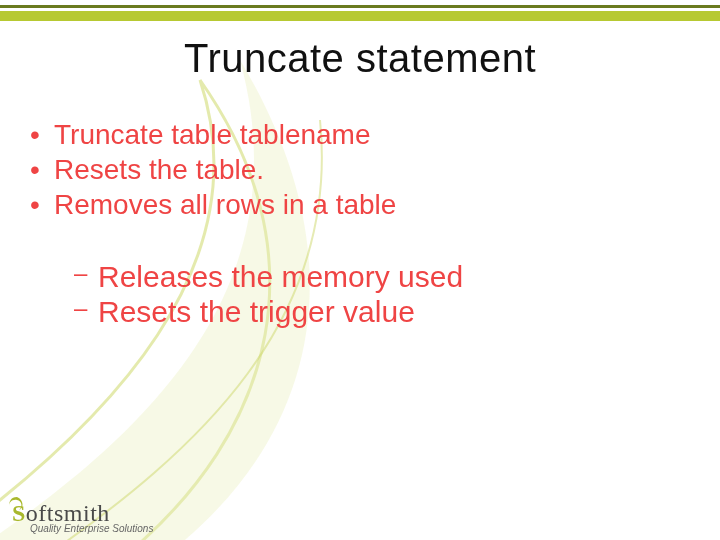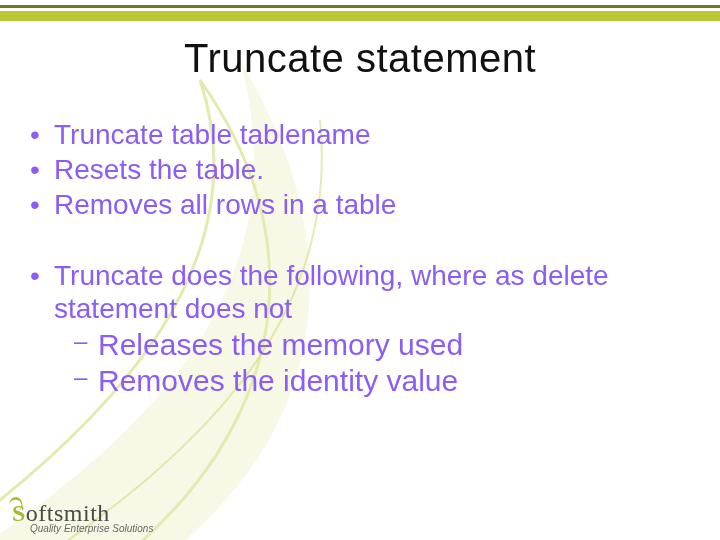--- a/index.html
+++ b/index.html
@@ -49,21 +49,21 @@
     font-size: 40px;
     color: #111;
     font-weight: 400;
     letter-spacing: 0.5px;
   }
   .body-area {
     position: absolute;
     top: 118px;
     left: 30px;
     width: 660px;
-    color: #8b5cf6;
+    color: #ef4444;
   }
   .bullet-l1 {
     font-size: 28px;
     line-height: 1.18;
     margin-bottom: 2px;
     padding-left: 24px;
     position: relative;
   }
   .bullet-l1::before {
     content: "•";
@@ -138,23 +138,22 @@
   <div class="content">
     <h1 class="title">Truncate statement</h1>
 
     <div class="body-area">
       <div class="bullet-l1">Truncate table tablename</div>
       <div class="bullet-l1">Resets the table.</div>
       <div class="bullet-l1">Removes all rows in a table</div>
 
       <div class="gap"></div>
 
-      <div class="bullet-l1">Truncate does the following, where as delete statement does not</div>
       <div class="bullet-l2">Releases the memory used</div>
-      <div class="bullet-l2">Removes the identity value</div>
+      <div class="bullet-l2">Resets the trigger value</div>
     </div>
   </div>
 
   <div class="logo">
     <svg class="logo-swirl" width="22" height="22" viewBox="0 0 22 22">
       <path d="M11 2 C5 2 2 7 4 12 C2 8 6 4 11 5 C16 6 17 12 13 15 C18 13 18 5 11 2 Z" fill="#a9b82d"></path>
     </svg>
     <div class="logo-name">
       <span class="first-letter">S</span><span>oftsmith</span>
     </div>

